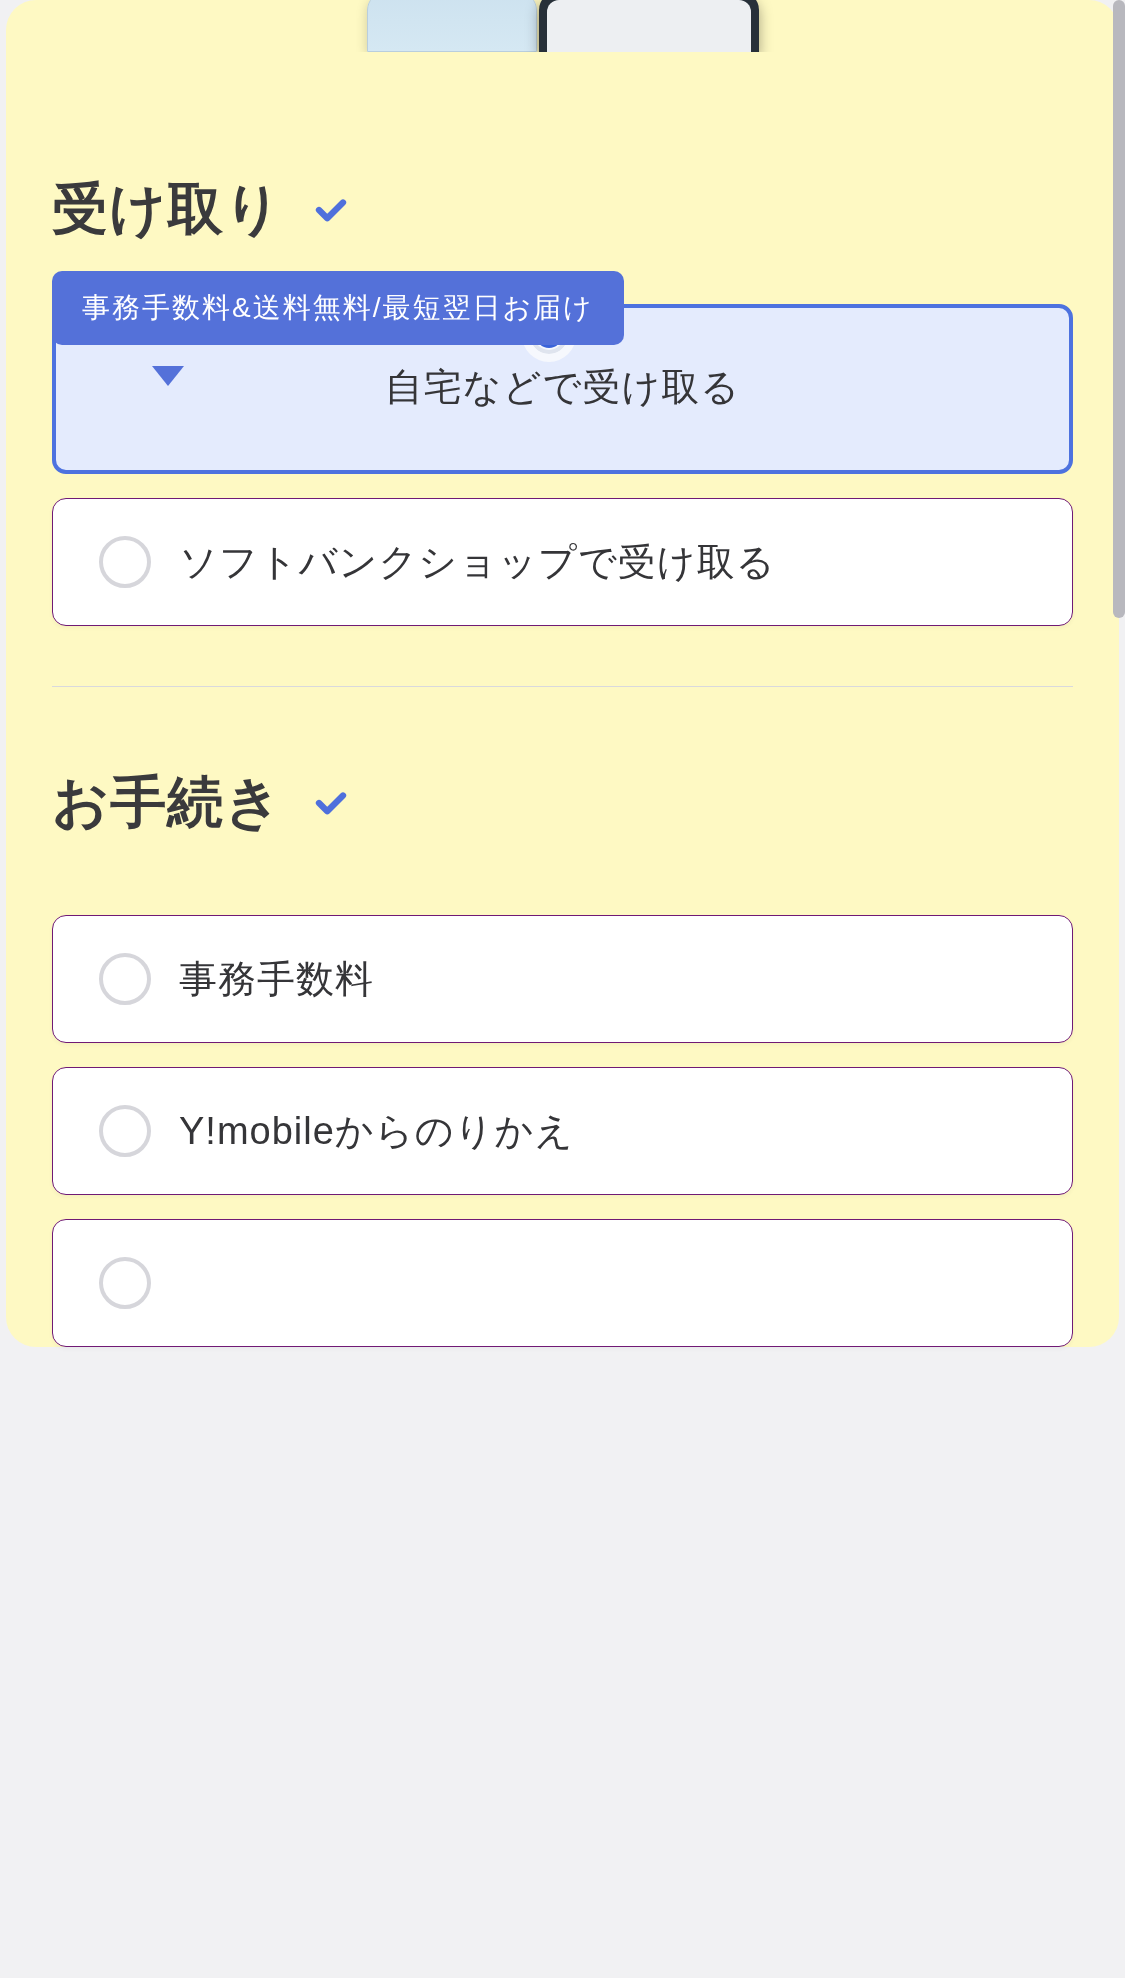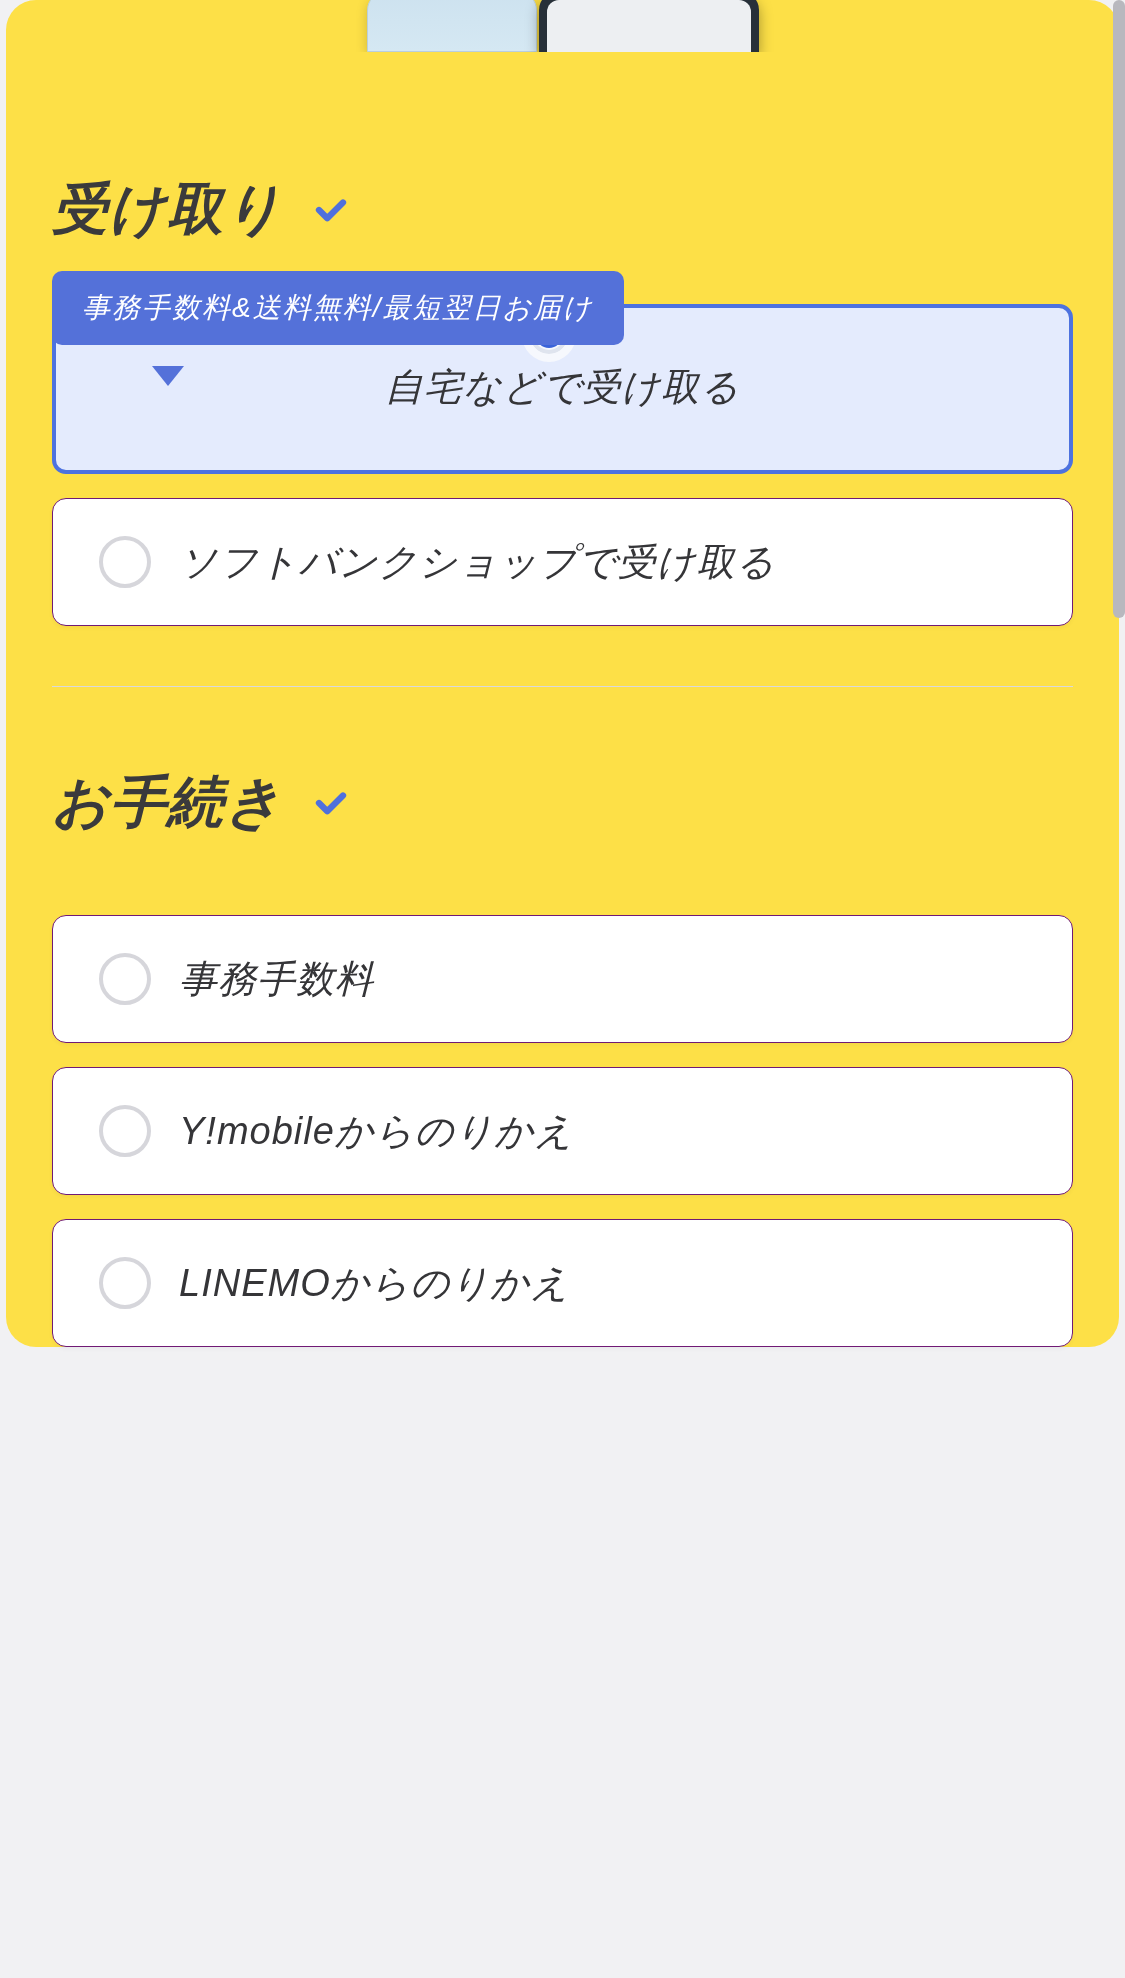--- a/index.html
+++ b/index.html
@@ -17,25 +17,24 @@
       background: #f1f1f3;
       position: relative;
     }
     .scroll-container {
       width: 100%;
       height: 100%;
       overflow-y: auto;
       padding-bottom: 40px;
     }
     .card {
-      background: #fde047;
+      background: #fef9c3;
       border-radius: 30px;
       margin: 0 6px;
       padding: 0;
-      font-style: italic;
     }
     .product-hero {
       height: 52px;
       position: relative;
       display: flex;
       justify-content: center;
       align-items: flex-start;
       overflow: hidden;
     }
     .phone-mock {
@@ -279,21 +278,20 @@
           <span class="radio">
             
           </span>
           <span class="option-label">Y!mobileからのりかえ</span>
         </div>
 
         <div class="option">
           <span class="radio">
             
           </span>
-          <span class="option-label">LINEMOからのりかえ</span>
         </div>
 
       </div>
     </div>
 
   </div>
 </div>
 
 <div class="scroll-thumb"></div>
 

